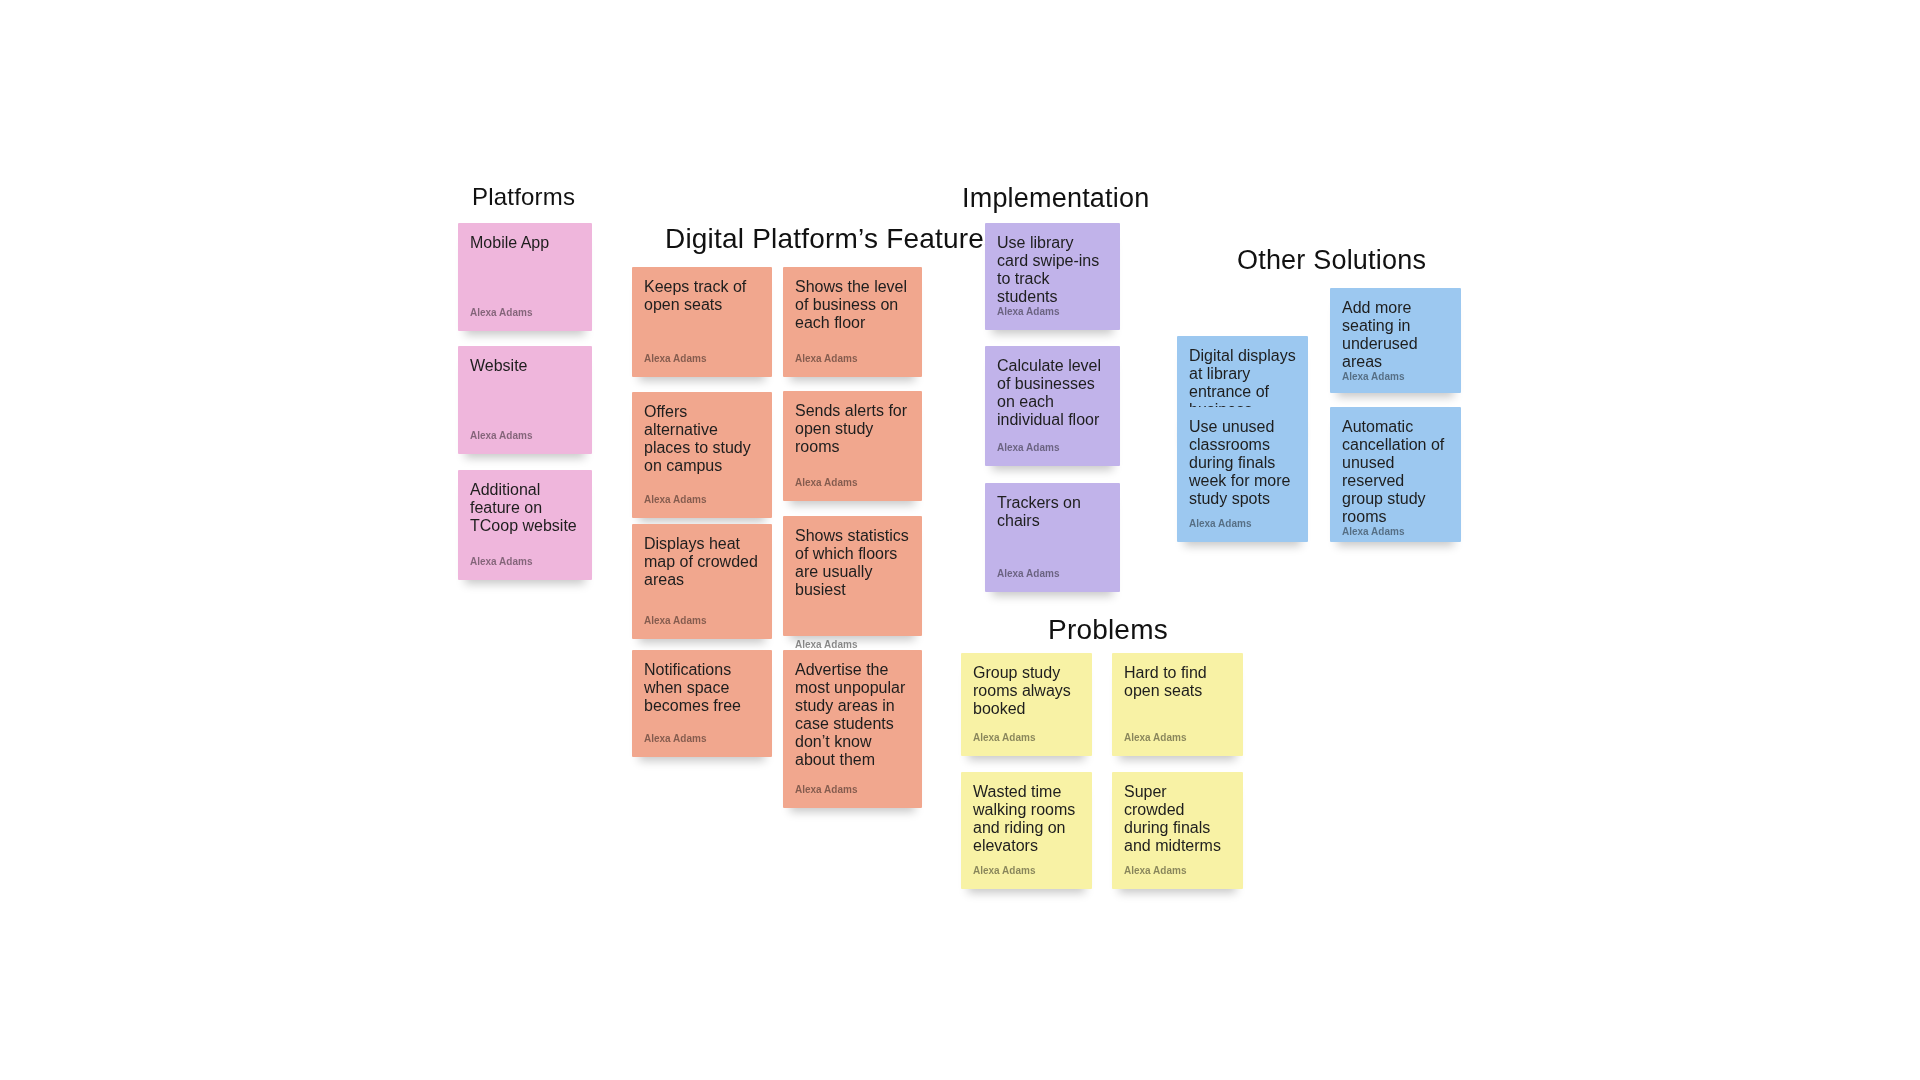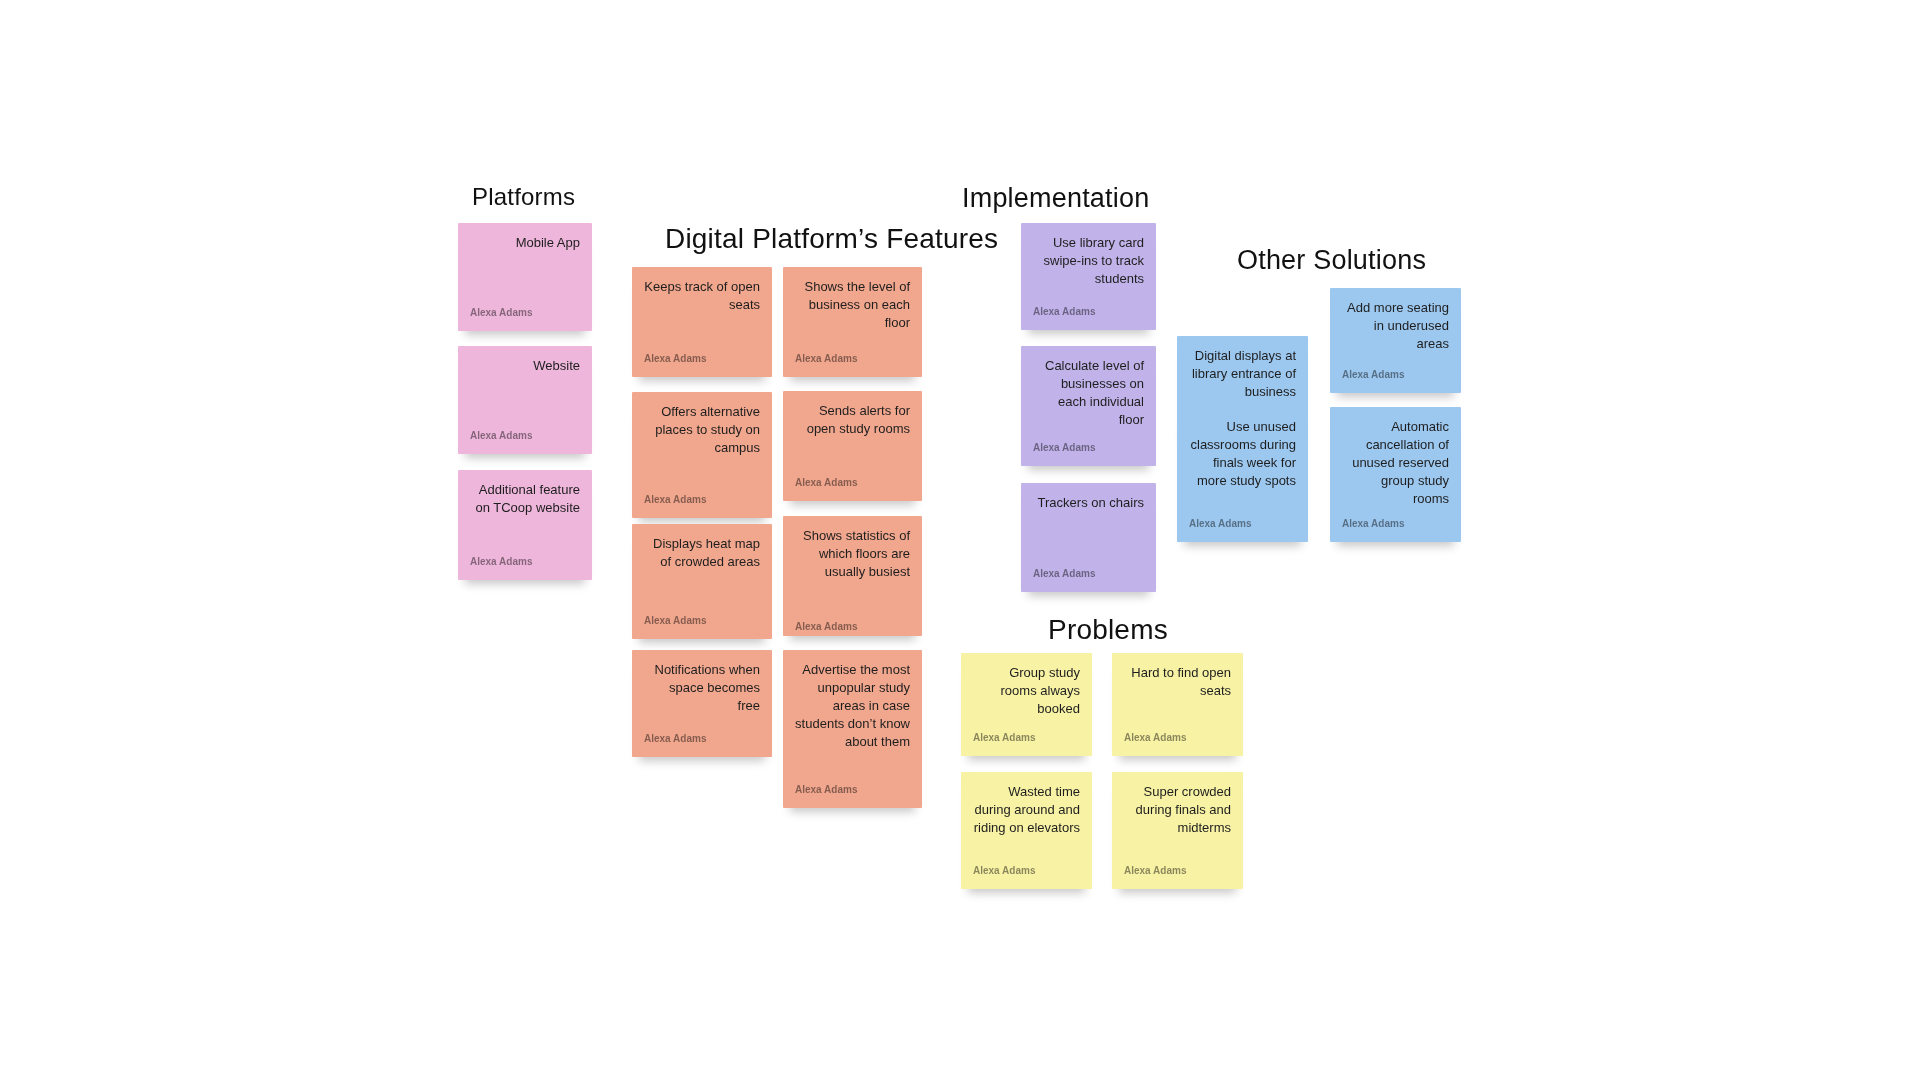--- a/index.html
+++ b/index.html
@@ -28,29 +28,28 @@
     position: absolute;
     box-sizing: border-box;
     display: flex;
     flex-direction: column;
     padding: 11px 12px 12px 12px;
     border-radius: 1px;
     box-shadow: 0 11px 9px -7px rgba(0,0,0,0.22);
   }
   .note.pink   { background: var(--pink); }
   .note.salmon { background: var(--salmon); }
-  .note.purple { background: var(--purple); margin-left: 36px; }
+  .note.purple { background: var(--purple); }
   .note.blue   { background: var(--blue); }
   .note.yellow { background: var(--yellow); }
   .note-text {
-    font-size: 13px;
+    font-size: 16px;
     line-height: 18px;
     color: var(--text, #1e1e1e);
     font-weight: 400;
-    text-align: right;
   }
   .note-author {
     margin-top: auto;
     font-size: 10px;
     line-height: 12px;
     font-weight: 700;
     color: rgba(0,0,0,0.45);
   }
 </style>
 </head>
@@ -146,21 +145,21 @@
 
   <div class="note yellow" style="left:961px; top:653px; width:131px; height:103px;">
     <div class="note-text">Group study rooms always booked</div>
     <div class="note-author">Alexa Adams</div>
   </div>
   <div class="note yellow" style="left:1112px; top:653px; width:131px; height:103px;">
     <div class="note-text">Hard to find open seats</div>
     <div class="note-author">Alexa Adams</div>
   </div>
   <div class="note yellow" style="left:961px; top:772px; width:131px; height:117px;">
-    <div class="note-text">Wasted time during around and riding on elevators</div>
+    <div class="note-text">Wasted time walking rooms and riding on elevators</div>
     <div class="note-author">Alexa Adams</div>
   </div>
   <div class="note yellow" style="left:1112px; top:772px; width:131px; height:117px;">
     <div class="note-text">Super crowded during finals and midterms</div>
     <div class="note-author">Alexa Adams</div>
   </div>
 
 </div>
 
 </body></html>

